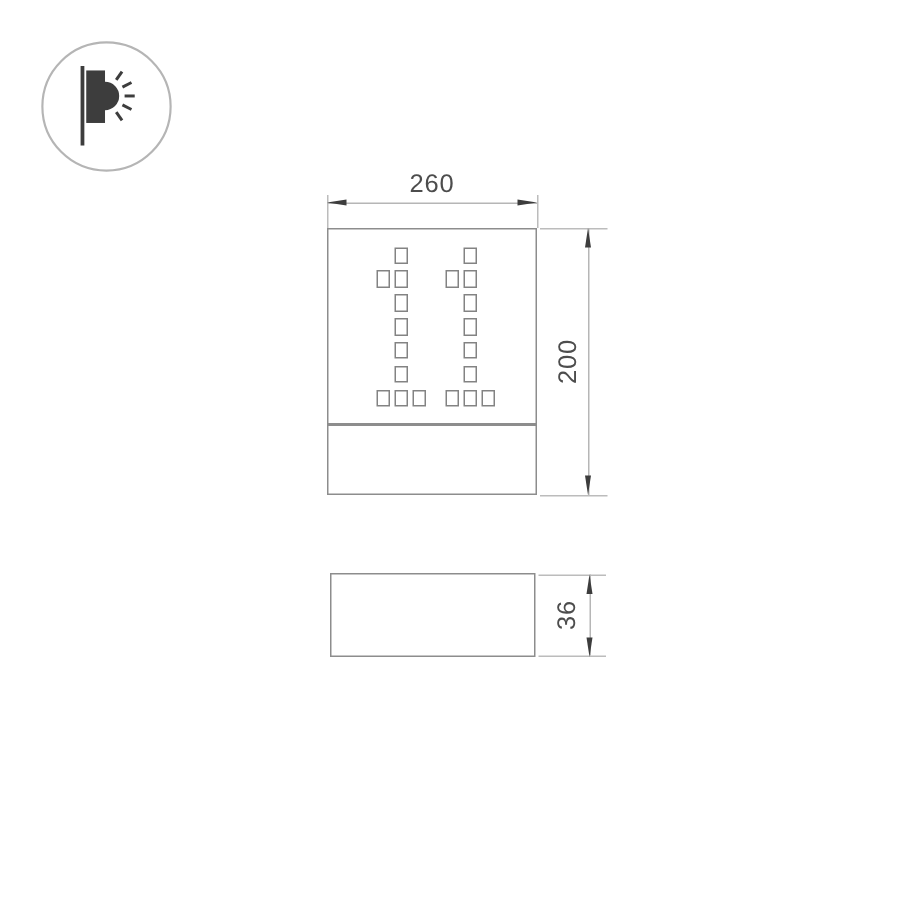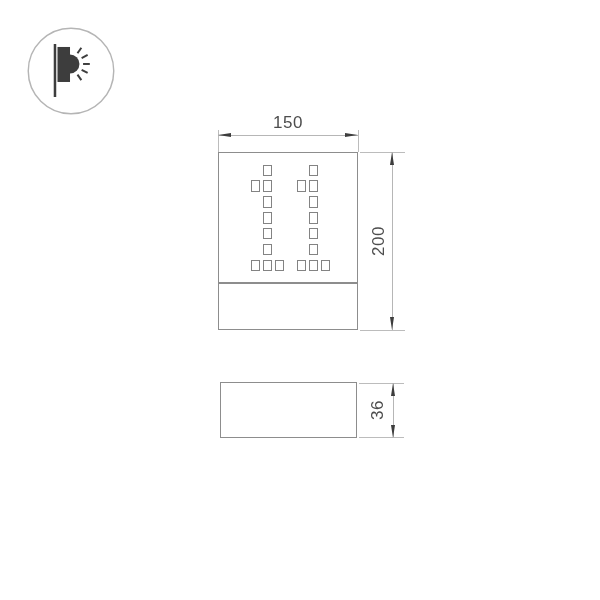--- a/index.html
+++ b/index.html
@@ -79,21 +79,21 @@
       <div class="perf-cell" style="left: 12px; top: 95.1px;"></div>
       <div class="perf-cell" style="left: 24px; top: 95.1px;"></div>
     </div>
 </div>
 
 <div class="abs ext-line" style="left:217.5px;top:130px;width:1px;height:22px;"></div>
 <div class="abs ext-line" style="left:357.5px;top:130px;width:1px;height:22px;"></div>
 <div class="abs dim-line" style="left:218px;top:134.5px;width:140px;height:1px;"></div>
 <div class="abs arr arr-l" style="left:218px;top:132.5px;"></div>
 <div class="abs arr arr-r" style="left:345px;top:132.5px;"></div>
-<div class="abs dim-label" style="left:258px;top:113px;width:60px;">150</div>
+<div class="abs dim-label" style="left:258px;top:113px;width:60px;">260</div>
 
 <div class="abs ext-line" style="left:360px;top:151.5px;width:45px;height:1px;"></div>
 <div class="abs ext-line" style="left:360px;top:329.5px;width:45px;height:1px;"></div>
 <div class="abs dim-line" style="left:392px;top:152px;width:1px;height:178px;"></div>
 <div class="abs arr arr-u" style="left:390px;top:152px;"></div>
 <div class="abs arr arr-d" style="left:390px;top:317px;"></div>
 <div class="abs dim-label rot" style="left:349px;top:231px;width:60px;height:20px;">200</div>
 
 <div class="abs view-rect side-view"></div>
 

